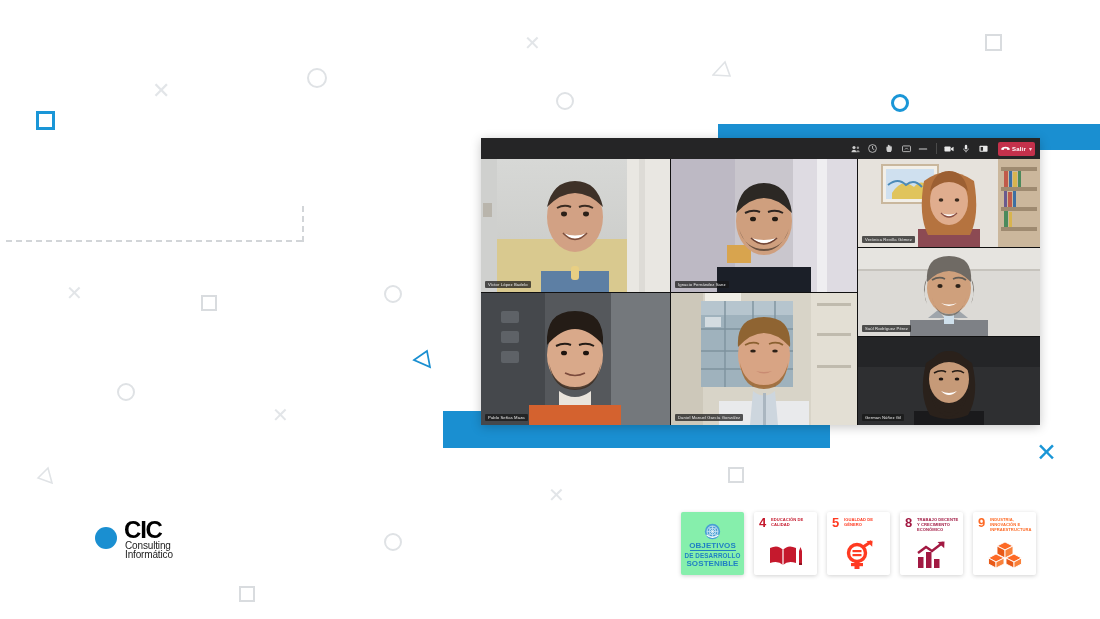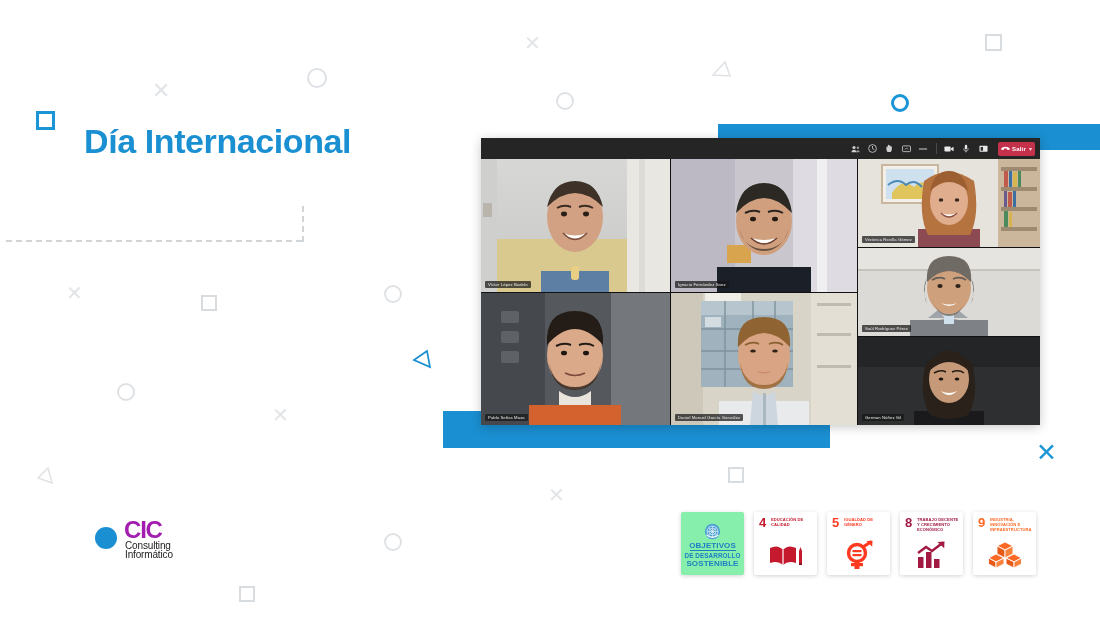--- a/index.html
+++ b/index.html
@@ -76,21 +76,21 @@
     padding: 0 3px; border-radius: 1px; white-space: nowrap;
     letter-spacing: .1px;
   }
   .person { position:absolute; inset:0; }
 
   
   #cic-logo { position: absolute; left: 84px; top: 517px; width: 100px; height: 46px; }
   #cic-mark { position: absolute; left: 0; top: 2px; }
   #cic-word {
     position: absolute; left: 40px; top: 1px;
-    font-size: 24px; font-weight: bold; color: #a21caf;
+    font-size: 24px; font-weight: bold; color: #000000;
     letter-spacing: -1.2px; line-height: 24px;
   }
   #cic-sub {
     position: absolute; left: 41px; top: 24px;
     font-size: 10px; color: #222; line-height: 9px; letter-spacing: -0.15px;
   }
 
   
   #sdg-row { position: absolute; left: 681px; top: 512px; display: flex; gap: 10px; }
   .sdg-card {
@@ -162,21 +162,20 @@
   <div class="deco deco-ci" style="left:384px;top:533px;width:18px;height:18px;"></div>
   <div class="deco deco-sq" style="left:239px;top:586px;width:16px;height:16px;"></div>
   <div class="deco deco-x" style="left:548px;top:485px;font-size:20px;">✕</div>
   <div class="deco deco-sq" style="left:728px;top:467px;width:16px;height:16px;"></div>
   <div class="deco deco-x blue" style="left:1036px;top:440px;font-size:25px;font-weight:400;">✕</div>
 
   <div class="dash-h" style="left:6px;top:240px;width:296px;"></div>
   <div class="dash-v" style="left:302px;top:206px;height:36px;"></div>
 
   <div id="title-block">
-    <div class="line t-blue">Día Internacional</div>
   </div>
 
   <div class="bar" style="left:718px;top:124px;width:382px;height:26px;"></div>
   <div class="bar" style="left:443px;top:411px;width:387px;height:37px;"></div>
 
   <div id="call-window">
 
     <div id="call-toolbar">
       <div class="tb-ico" title="participants">
         <svg width="9" height="8" viewBox="0 0 12 10">

